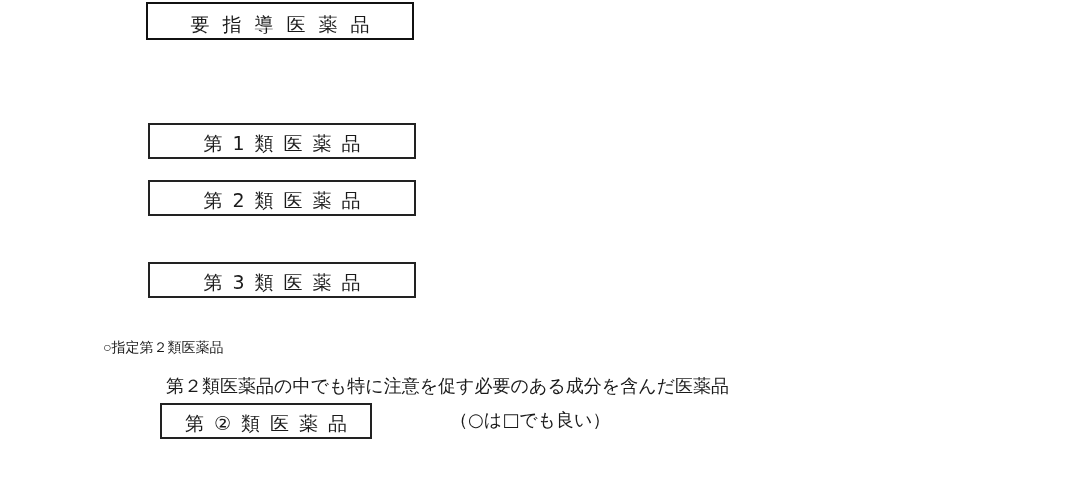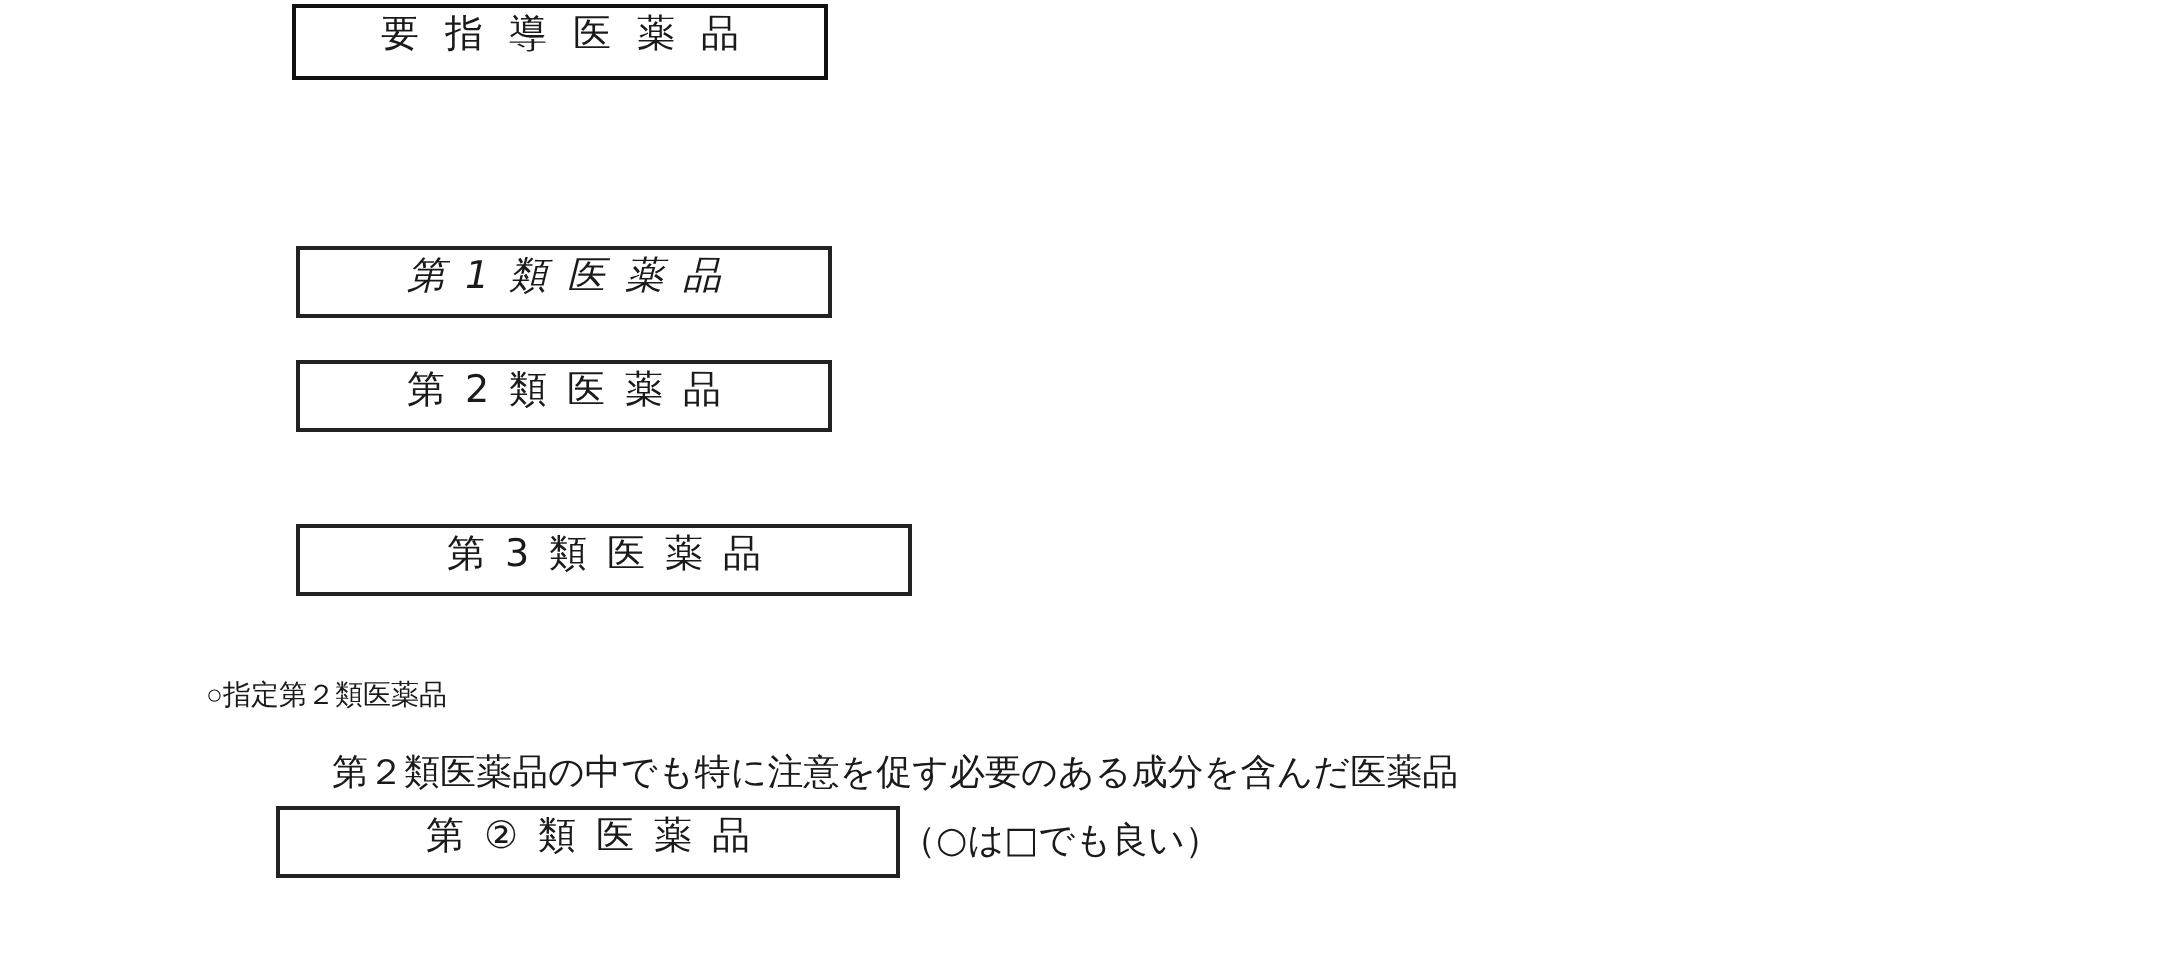--- a/index.html
+++ b/index.html
@@ -14,40 +14,40 @@
       overflow: hidden;
       font-family: "DejaVu Sans", "Liberation Sans", sans-serif;
       color: #1a1a1a;
     }
     .label-box {
       position: absolute;
       box-sizing: border-box;
       border: 2px solid #222222;
       background: #ffffff;
       display: flex;
-      align-items: flex-start;
+      align-items: flex-end;
       justify-content: center;
       font-size: 19px;
       letter-spacing: 10px;
       padding-left: 10px;
       white-space: nowrap;
     }
     .box-top {
       left: 146px;
       top: 2px;
       width: 268px;
       height: 38px;
       letter-spacing: 13px;
       padding-left: 13px;
       border-color: #111111;
     }
-    .box-1 { left: 148px; top: 123px; width: 268px; height: 36px; font-style: italic; }
+    .box-1 { left: 148px; top: 123px; width: 268px; height: 36px; }
     .box-2 { left: 148px; top: 180px; width: 268px; height: 36px; }
-    .box-3 { left: 148px; top: 262px; width: 308px; height: 36px; }
-    .box-4 { left: 138px; top: 403px; width: 312px; height: 36px; }
+    .box-3 { left: 148px; top: 262px; width: 268px; height: 36px; }
+    .box-4 { left: 160px; top: 403px; width: 212px; height: 36px; }
 
     .heading {
       position: absolute;
       left: 103px;
       top: 339px;
       font-size: 14px;
       white-space: nowrap;
       font-family: Liberation Serif, serif;
     }
     .description {

